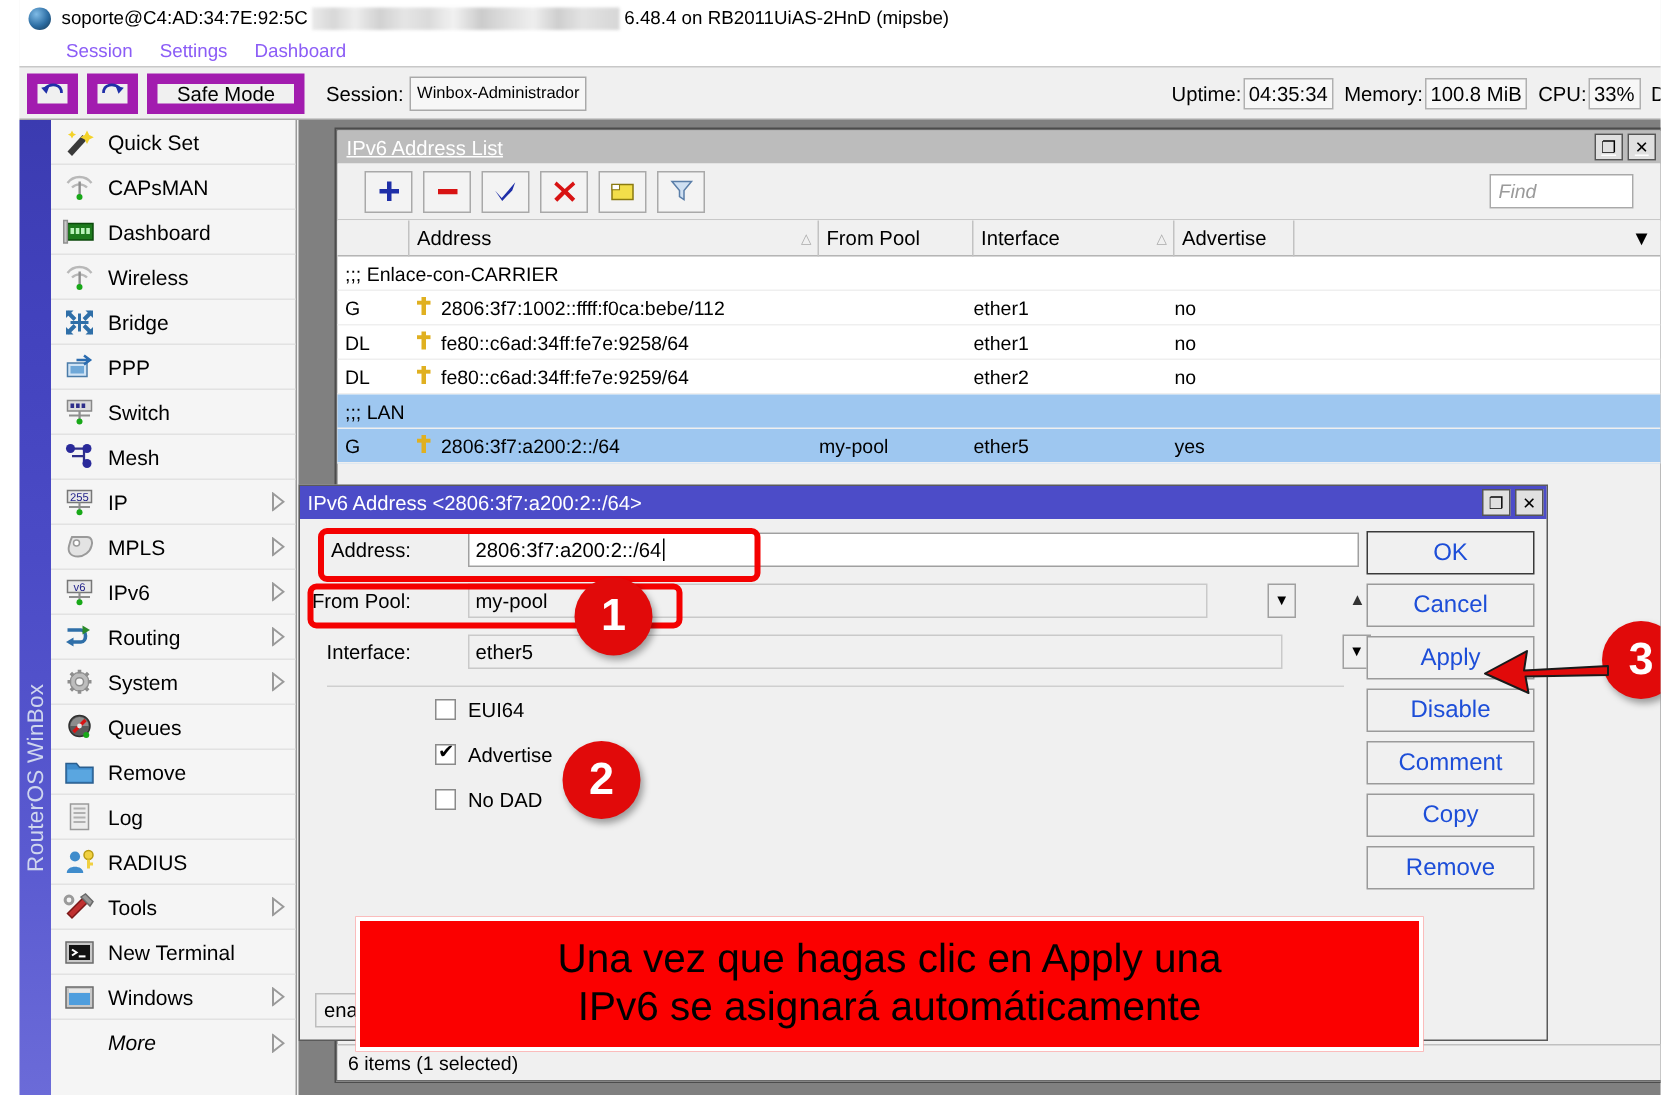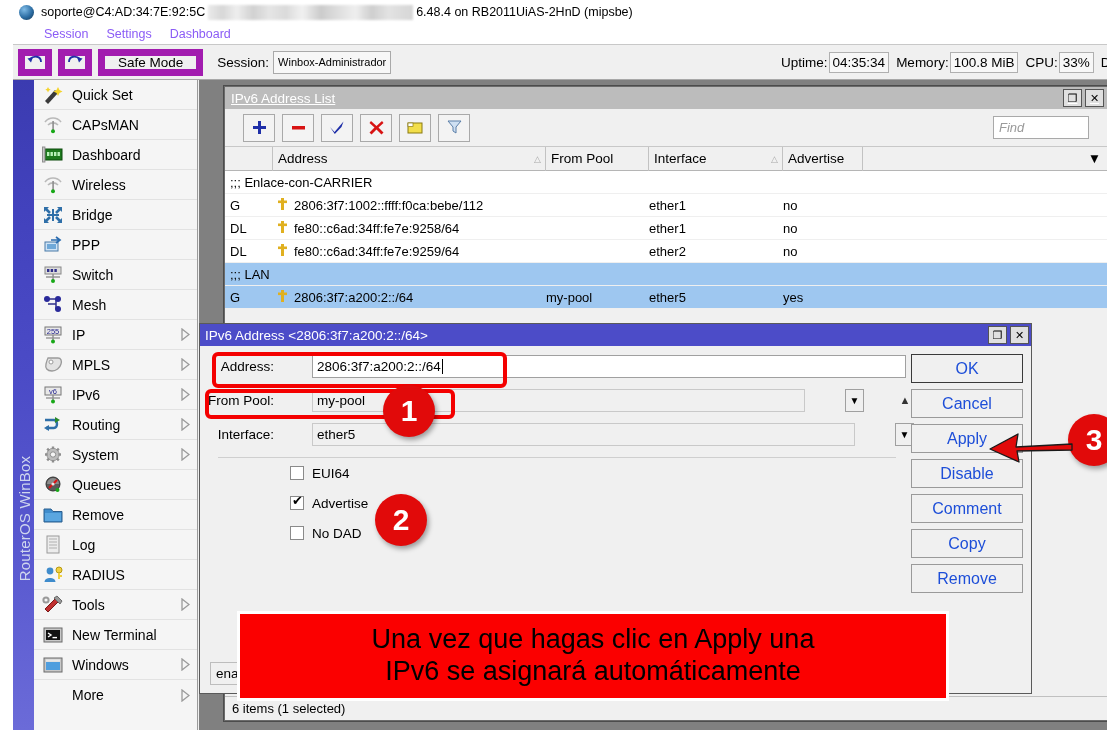--- a/index.html
+++ b/index.html
@@ -111,21 +111,21 @@
   .sidebar {
     position: absolute; left: 21px; top: 80px; width: 164px; height: 650px;
     background: #f5f5f5;
     border-right: 1px solid #9a9a9a;
   }
   .sb-item {
     height: 30px; display: flex; align-items: center;
     border-bottom: 1px solid #e2e2e2;
     padding-left: 7px; font-size: 14px; color: #000;
   }
-  .sb-item:last-child { border-bottom: none; }
+  .sb-item:last-child { border-bottom: none; font-style: italic; }
   .sb-ico {
     width: 24px; height: 22px; margin-right: 7px;
     flex: 0 0 auto; display: flex; align-items: center; justify-content: center;
   }
   .sb-label { flex: 1 1 auto; }
   .sb-caret {
     width: 16px; flex: 0 0 auto; text-align: center;
     color: #9a9a9a; font-size: 12px;
   }
   .sb-caret svg { display: block; }

